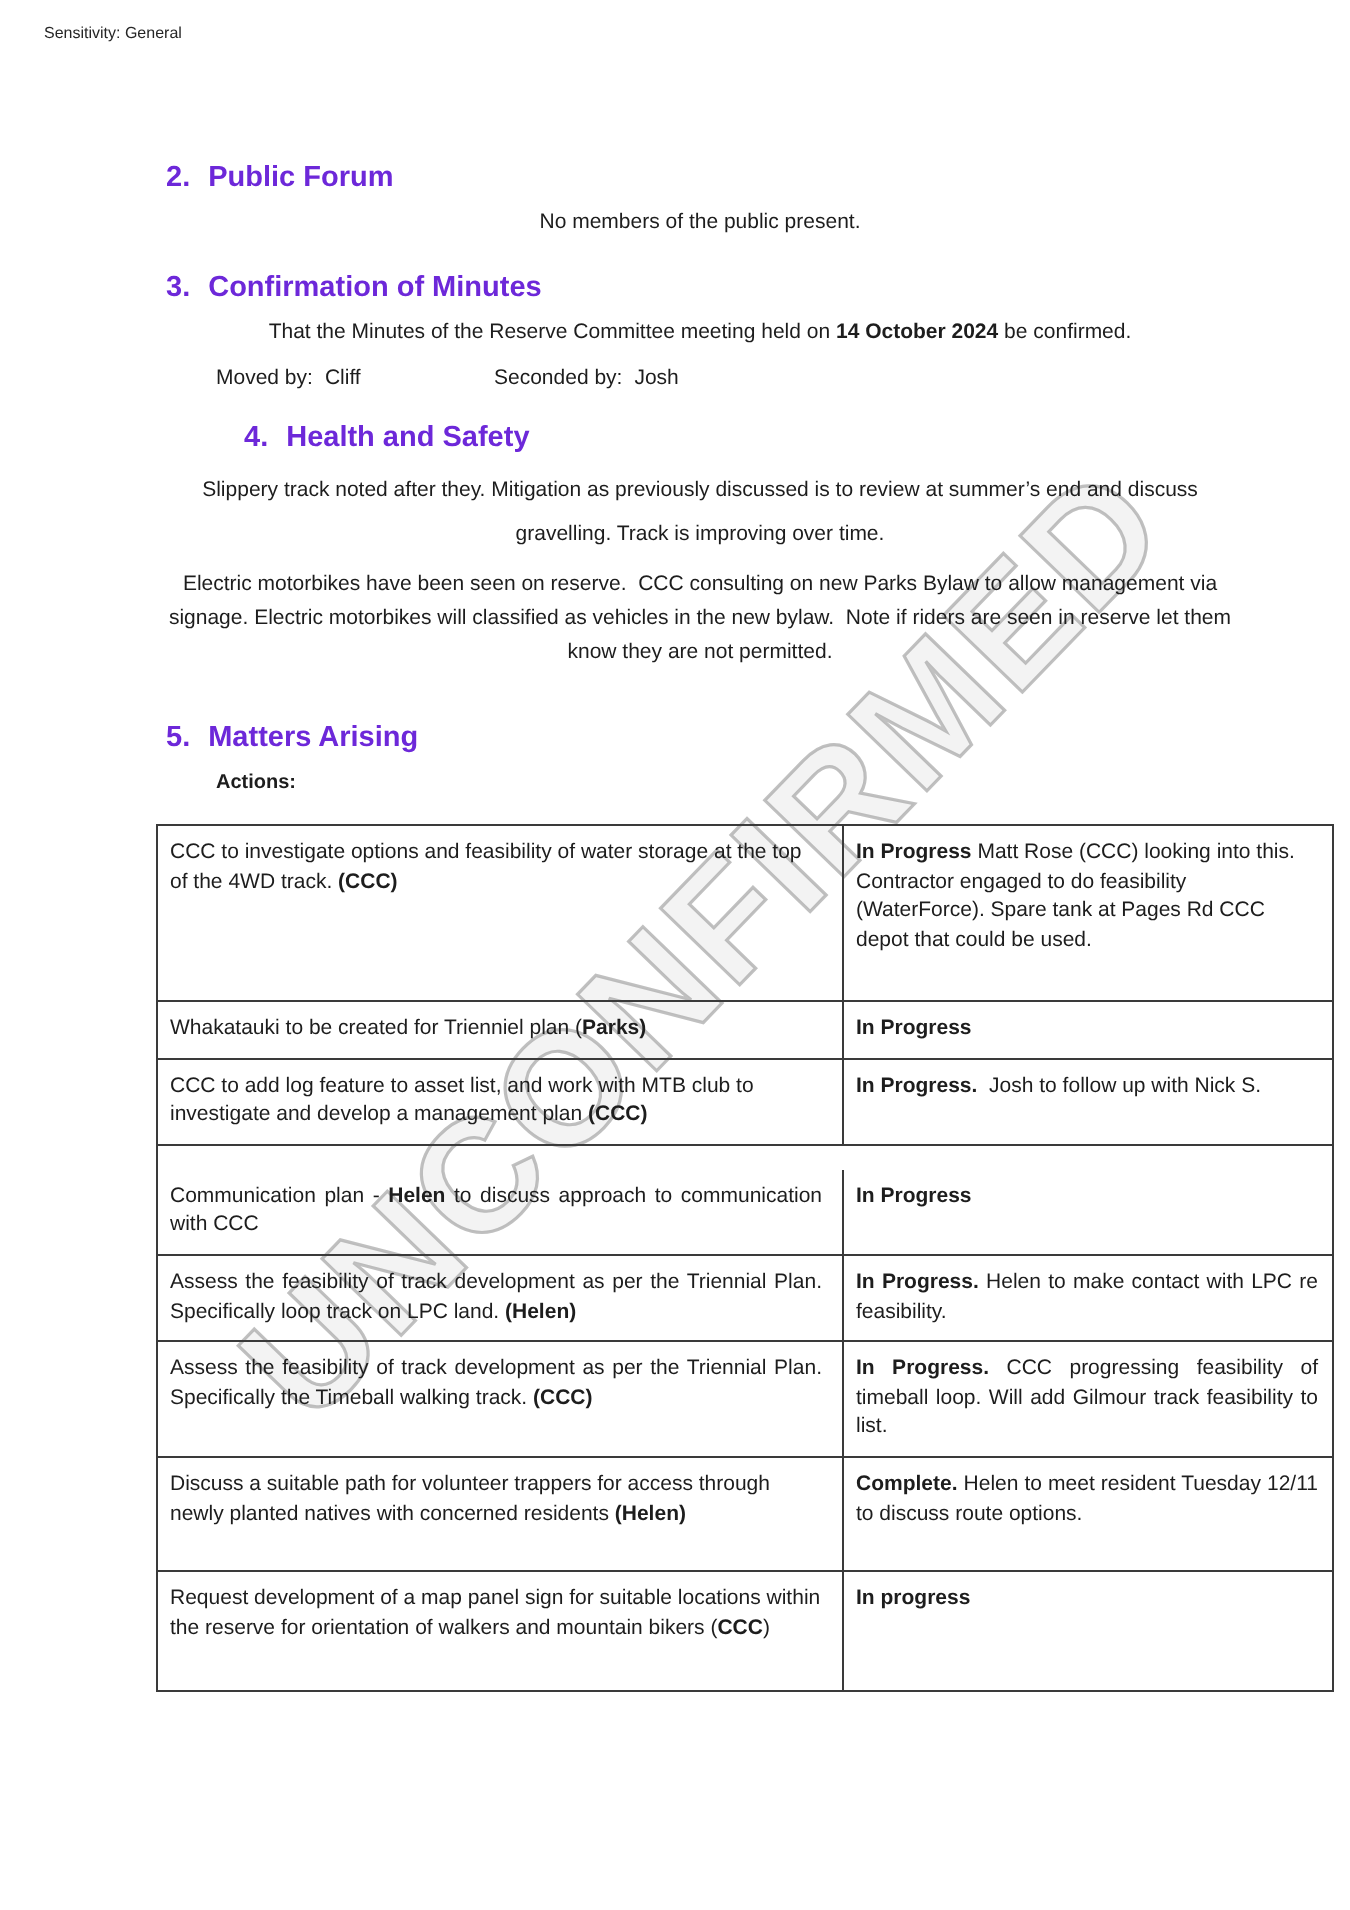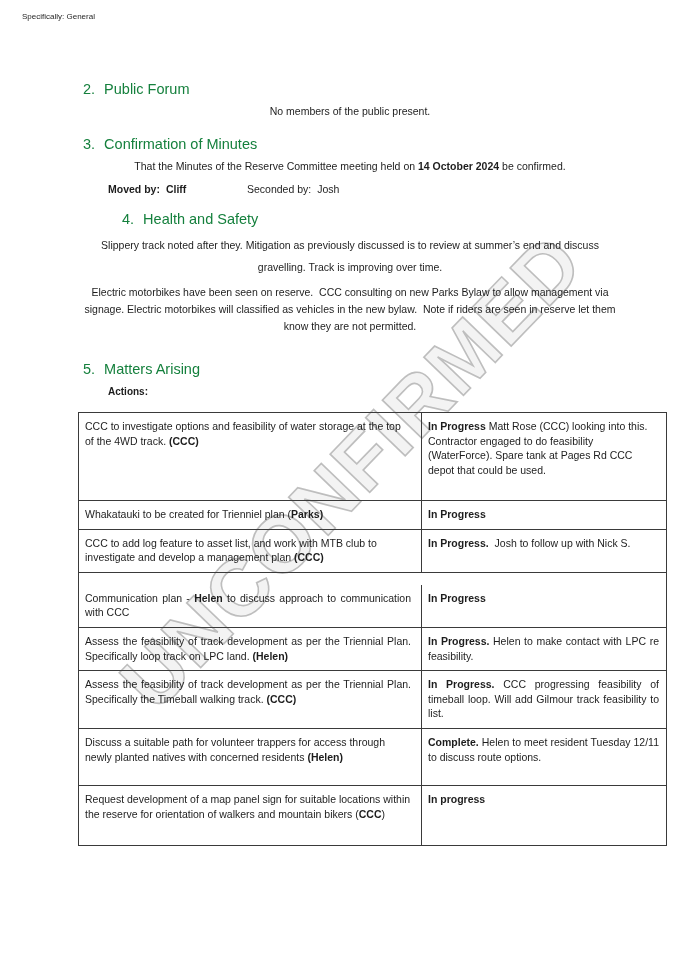--- a/index.html
+++ b/index.html
@@ -35,43 +35,43 @@
     z-index: 0;
     user-select: none;
   }
   .content {
     position: relative;
     z-index: 1;
     padding: 81px 58px 0 83px;
   }
   .h-section {
     font-size: 14.5px;
-    font-weight: 400;
+    font-weight: 700;
     line-height: 17px;
-    color: #15803d;
+    color: #6d28d9;
   }
   .h-section .h-num { display: inline-block; margin-right: 9px; }
   .para {
     font-size: 10.5px;
     line-height: 15px;
     margin-top: 6px;
     text-align: center;
   }
   .para-loose { line-height: 22px; }
   .para-tight { line-height: 17px; }
   .h-3 { margin-top: 17px; }
   .h-4 { margin-top: 14px; margin-left: 39px; }
   .h-5 { margin-top: 26px; }
   .moved-line {
     margin-top: 8px;
     padding-left: 25px;
     font-size: 10.5px;
     line-height: 15px;
   }
-  .moved-group { display: inline-block; width: 139px; font-weight: bold; }
+  .moved-group { display: inline-block; width: 139px; }
   .name-gap { margin-left: 6px; }
   .actions-label {
     margin-top: 6px;
     padding-left: 25px;
     font-size: 10px;
     font-weight: 700;
     line-height: 15px;
   }
   .actions-table {
     margin-top: 13px;
@@ -97,21 +97,21 @@
   }
   .cell-status { flex: 1; }
   .justify { text-align: justify; }
   .b { font-weight: 700; }
 </style>
 </head>
 <body>
 
 <div class="page">
 
-  <div class="sensitivity">Specifically: General</div>
+  <div class="sensitivity">Sensitivity: General</div>
 
   <div class="watermark">UNCONFIRMED</div>
 
   <div class="content">
 
     <div class="h-section">
       <span class="h-num">2.</span><span>Public Forum</span>
     </div>
     <div class="para">No members of the public present.</div>
 

